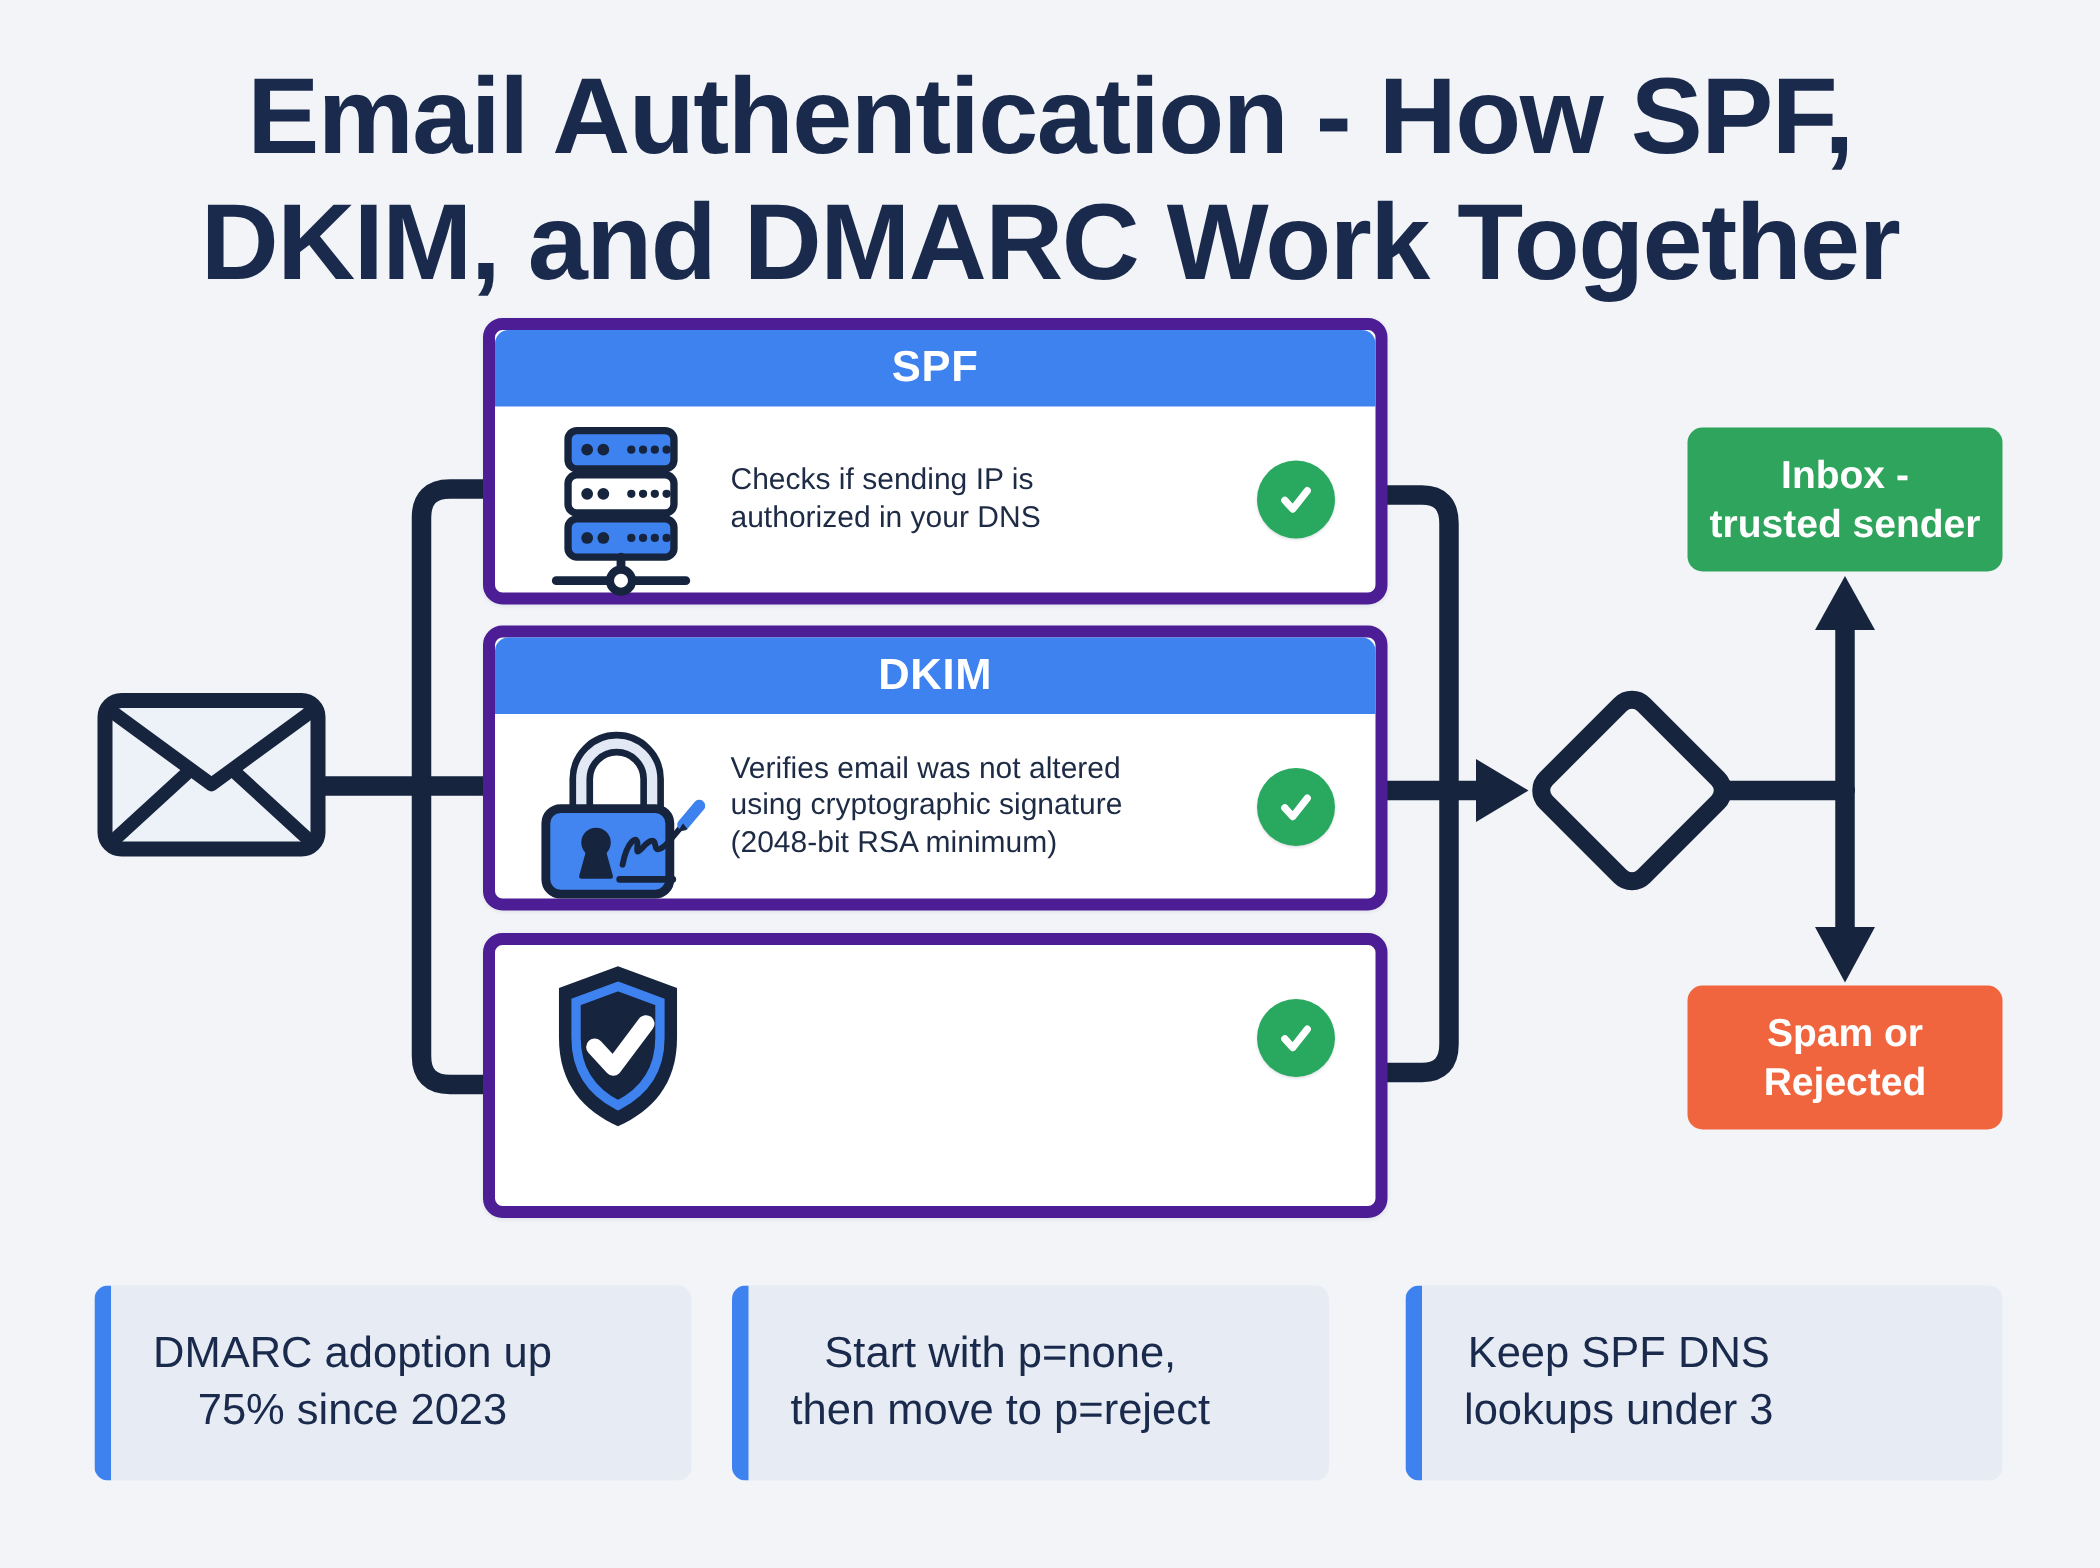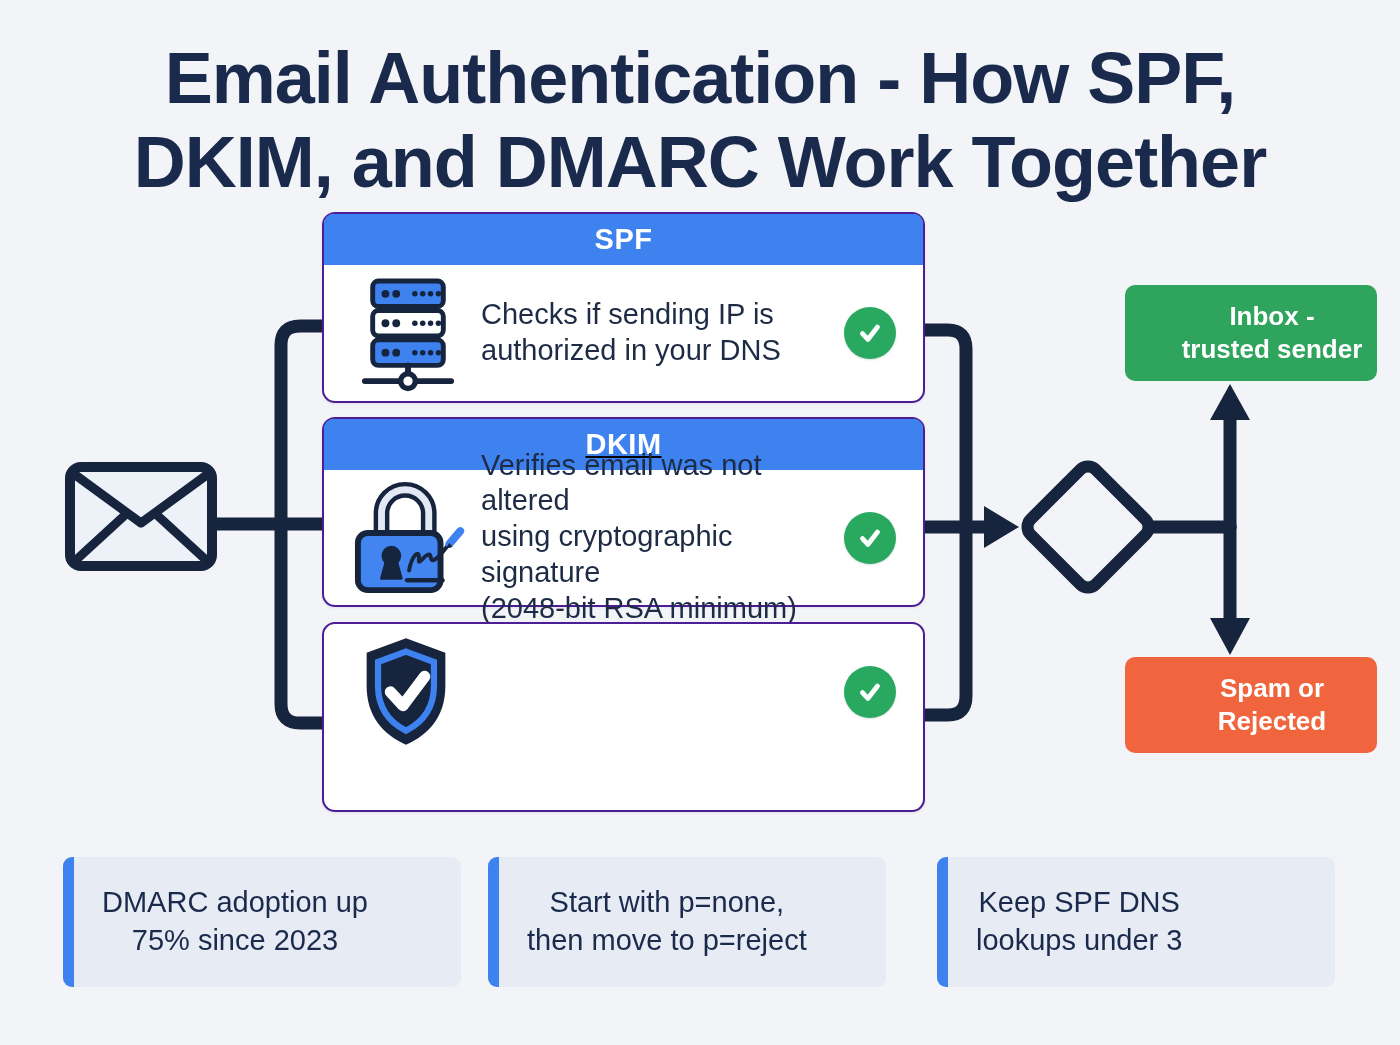--- a/index.html
+++ b/index.html
@@ -13,61 +13,61 @@
     text-align:center; font-size:72px; font-weight:700;
     color:#1A2A4C; line-height:1.17; letter-spacing:-1px;
     white-space:pre-line;
   }
   
   .flow-svg { position:absolute; left:0; top:0; pointer-events:none; }
 
   
   .card {
     position:absolute; left:322px; width:603px;
-    background:#FFFFFF; border:2px solid #4c1d95; border-radius:13px;
+    background:#FFFFFF; border:8px solid #4c1d95; border-radius:13px;
     box-sizing:border-box; box-shadow:0 1px 3px rgba(20,35,70,0.08);
   }
   #card-spf  { top:212px; height:191px; }
-  #card-dkim { top:417px; height:190px;text-decoration:underline; }
+  #card-dkim { top:417px; height:190px; }
   #card-dmarc{ top:622px; height:190px; }
   .card-header {
     height:51px; background:#3E82F0; border-radius:9px 9px 0 0;
     display:flex; align-items:center; justify-content:center;
     color:#FFFFFF; font-size:29px; font-weight:700; letter-spacing:0.5px;
   }
   .card-body { position:relative; height:calc(100% - 51px); }
   .card-icon { position:absolute; }
   #card-spf  .card-icon { left:33px; top:11px; }
   #card-dkim .card-icon { left:26px; top:6px; }
   #card-dmarc.card .card-icon { left:32px; top:10px; }
   .card-text {
     position:absolute; left:157px; right:98px; top:50%;
     transform:translateY(-50%);
-    font-size:29px; font-weight:500; color:#1E2B45;
+    font-size:20px; font-weight:500; color:#1E2B45;
     line-height:1.24; white-space:pre-line;
   }
   .check-badge {
     position:absolute; width:52px; height:52px; right:27px; top:50%;
     transform:translateY(-50%); background:#28A95F; border-radius:50%;
     display:flex; align-items:center; justify-content:center;
     box-shadow:0 1px 2px rgba(20,35,70,0.15);
   }
 
   
   .your-email-label {
     position:absolute; left:28px; top:581px; width:228px;
     text-align:center; font-size:29px; font-weight:500; color:#1A2A4C;
   }
 
   
   .outcome {
     position:absolute; left:1125px; width:210px; height:96px;
     border-radius:10px; color:#FFFFFF; font-weight:700; font-size:26px;
     line-height:1.28; display:flex; align-items:center; justify-content:center;
-    text-align:center; white-space:pre-line;padding-left:42px;
+    text-align:center; white-space:pre-line;
   }
   #outcome-pass { top:285px; background:#2FA45C; }
   #outcome-fail { top:657px; background:#F0653E; }
 
   
   .tip {
     position:absolute; top:857px; height:130px; width:398px;
     background:#E7EBF3; border-radius:9px; overflow:hidden;text-align:center;
   }
   #tip-1 { left:63px; } #tip-2 { left:488px; } #tip-3 { left:937px; }

